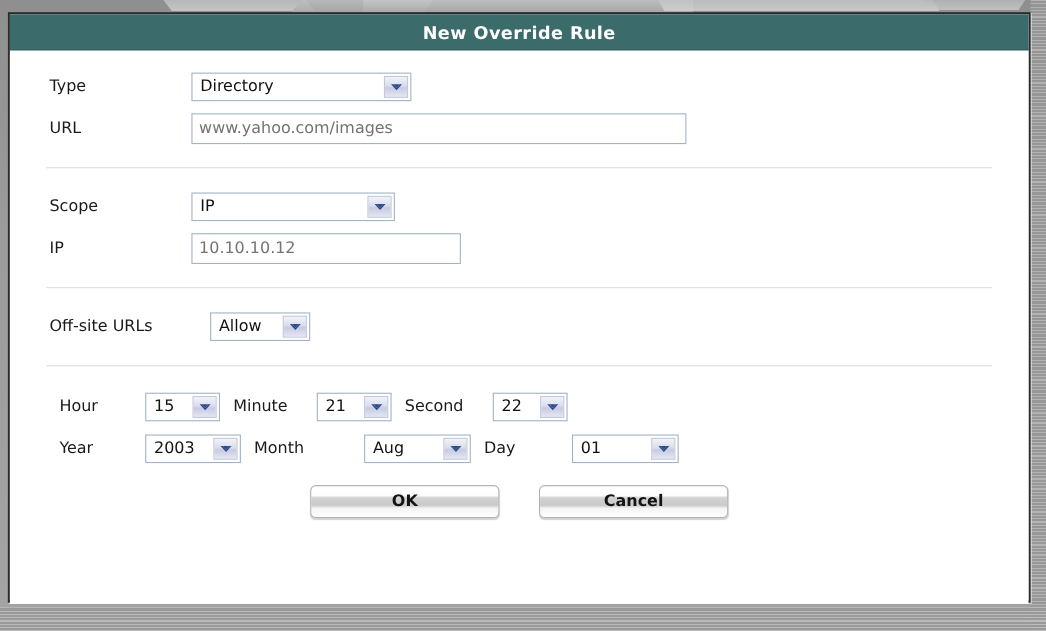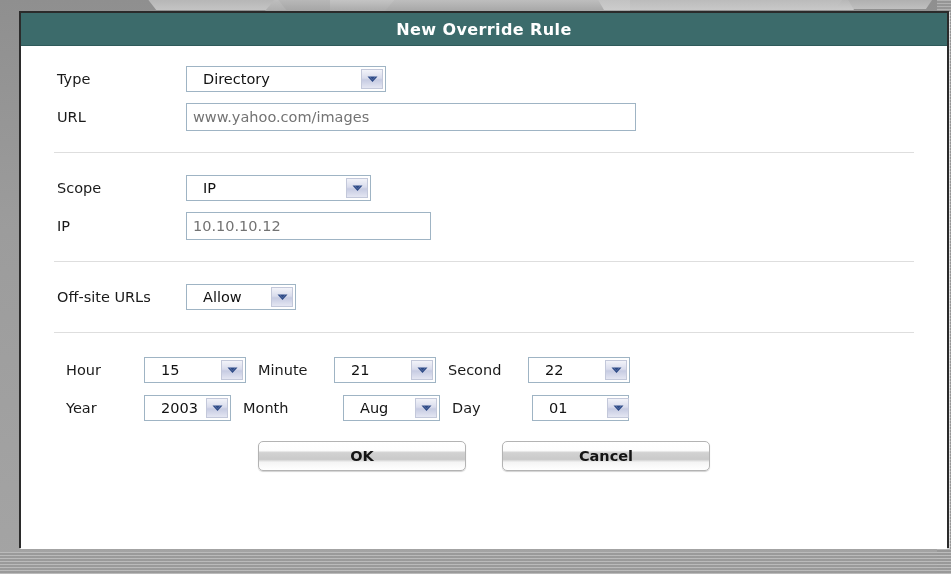--- a/index.html
+++ b/index.html
@@ -64,21 +64,21 @@
     position: absolute;
     left: 0; bottom: 0; width: 951px; height: 22px;
     background: repeating-linear-gradient(
       180deg, #bdbdbd 0px, #bdbdbd 1px, #999999 1px, #999999 3px);
     opacity: .9;
   }
 
   
   #dialog {
     position: absolute;
-    left: 19px;
+    left: 7px;
     top: 11px;
     width: 930px;
     height: 537px;
     background: #ffffff;
     border: 2px solid #2b2b2b;
     box-sizing: border-box;
     box-shadow: 1px 1px 0 rgba(255,255,255,.6);
   }
 
   #titlebar {
@@ -130,21 +130,21 @@
 
   
   .sel {
     display: inline-flex;
     align-items: center;
     justify-content: space-between;
     background: #ffffff;
     border: 1px solid #9fb4c4;
     height: 26px;
     box-sizing: border-box;
-    padding: 0 2px 0 16px;
+    padding: 0 2px 0 7px;
     font-size: 14.5px;
     color: #111;
     position: relative;
     cursor: default;
   }
   .sel .val {
     line-height: 24px;
     white-space: nowrap;
   }
   .sel .arrow {
@@ -172,22 +172,22 @@
     color: #737373;
     padding: 0 6px;
     outline: none;
   }
 
   
   .sel-type   { width: 200px; }
   .txt-url    { width: 450px; }
   .sel-scope  { width: 185px; }
   .txt-ip     { width: 245px; }
-  .sel-offsite{ width: 110px; }
-  .sel-num    { width: 102px; }
+  .sel-offsite{ width: 91px; margin-left: 17px; }
+  .sel-num    { width: 68px; }
   .sel-year   { width: 87px; }
   .sel-month  { width: 97px; margin-left: 24px; }
   .sel-day    { width: 97px; gap: 32px; }
 
   
   .timerow {
     display: flex;
     align-items: center;
     height: 38px;
     padding-left: 45px;
@@ -201,21 +201,21 @@
   .t-lbl-day    { width: 92px; padding-left: 12px; box-sizing: border-box; }
 
   
   #buttons {
     display: flex;
     justify-content: center;
     gap: 36px;
     margin-top: 14px;
   }
   .btn {
-    width: 208px;
+    width: 172px;
     height: 30px;
     border: 1px solid #b3b3b3;
     border-radius: 5px;
     background: linear-gradient(180deg,
         #ffffff 0%, #fdfdfd 30%,
         #d2d2d2 38%, #cacaca 62%,
         #f4f4f4 72%, #ffffff 100%);
     font-family: "DejaVu Sans", "Liberation Sans", sans-serif;
     font-size: 14.5px;
     font-weight: bold;

